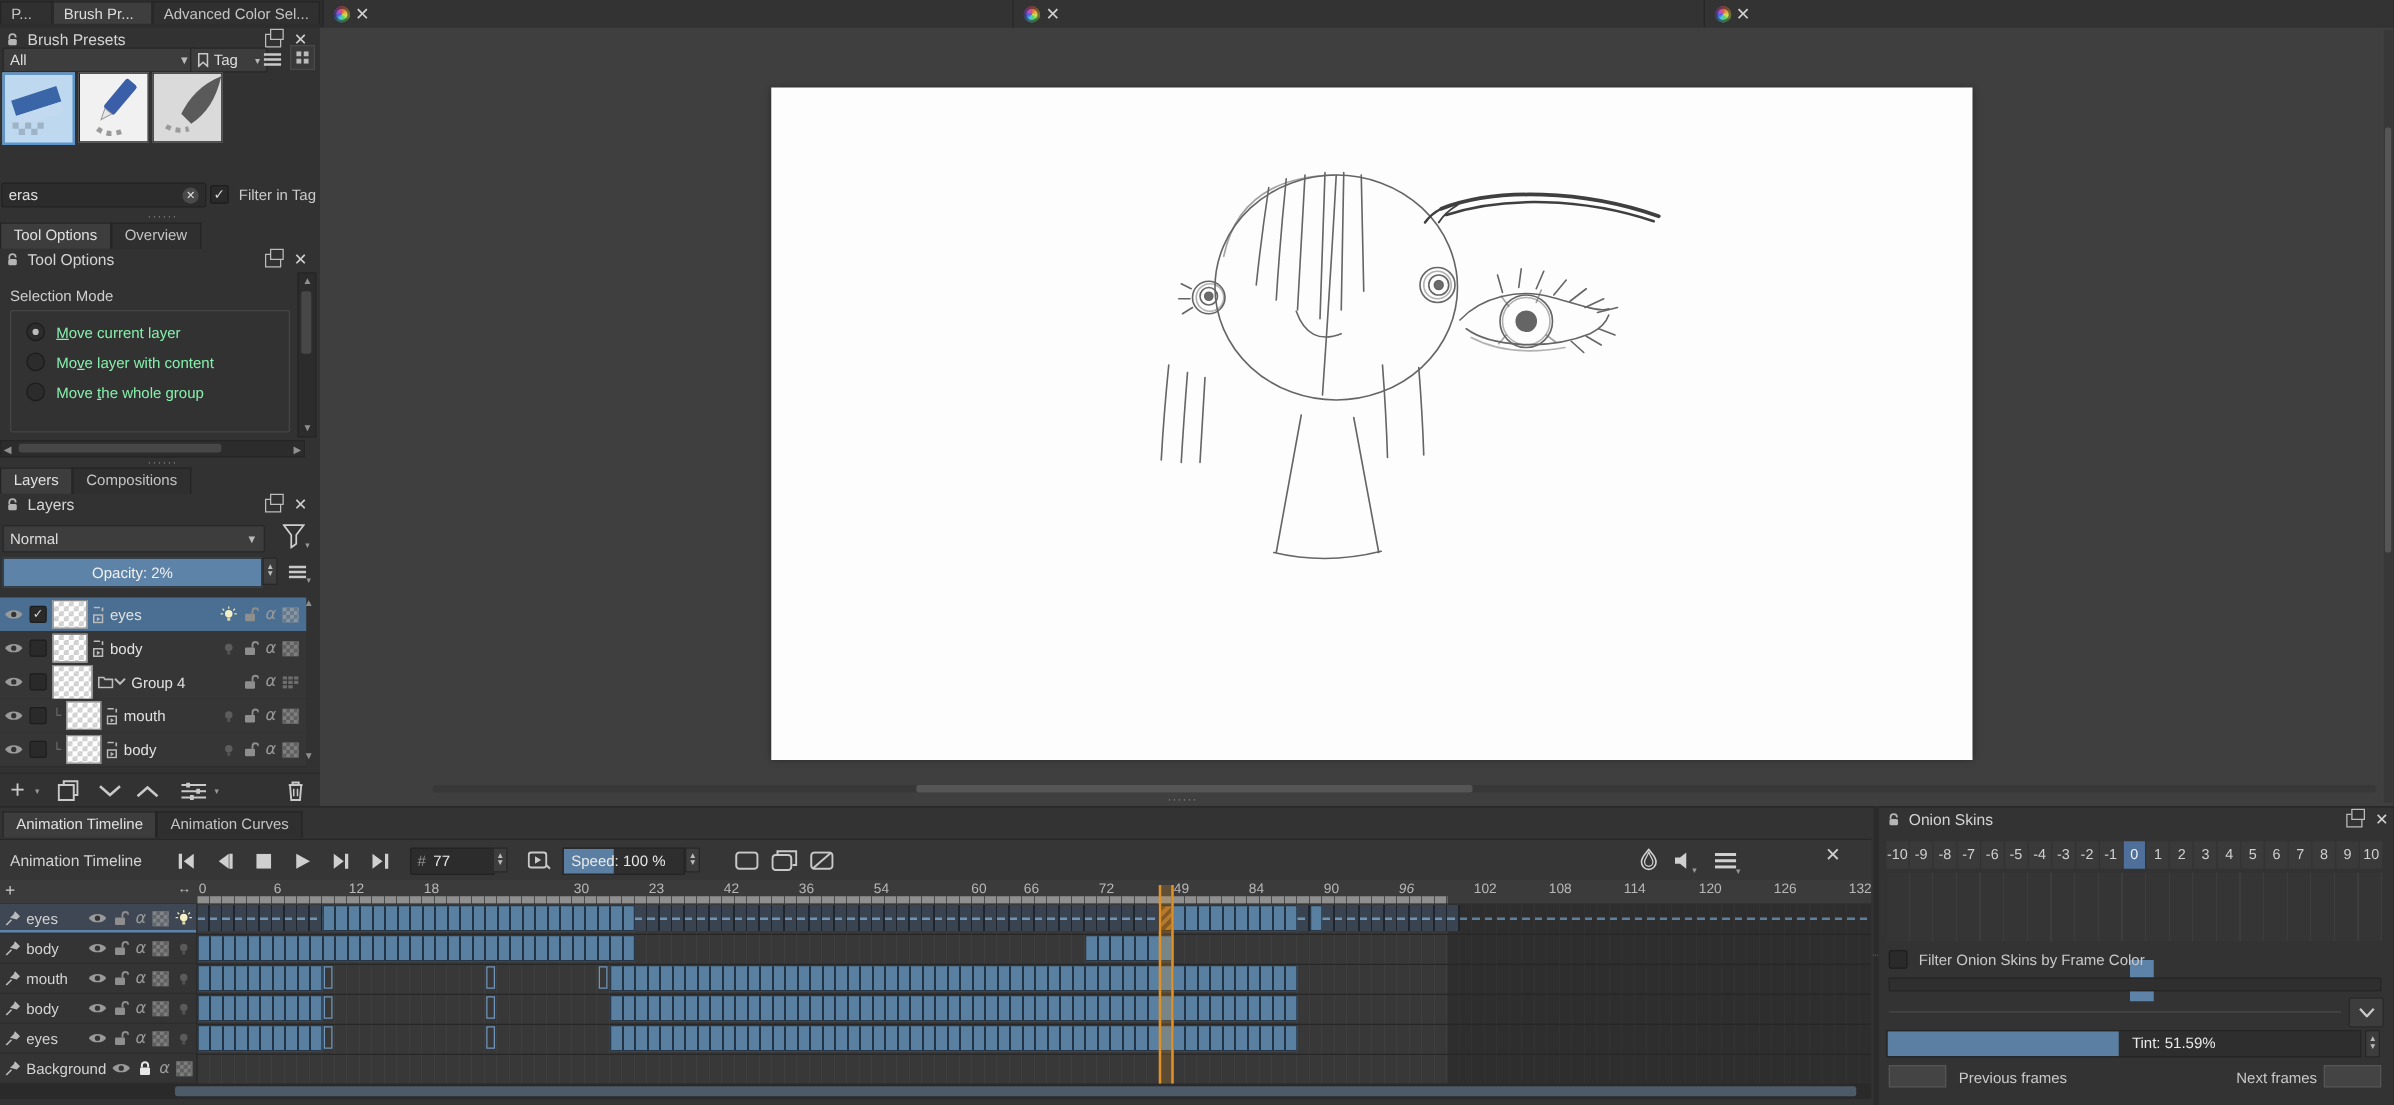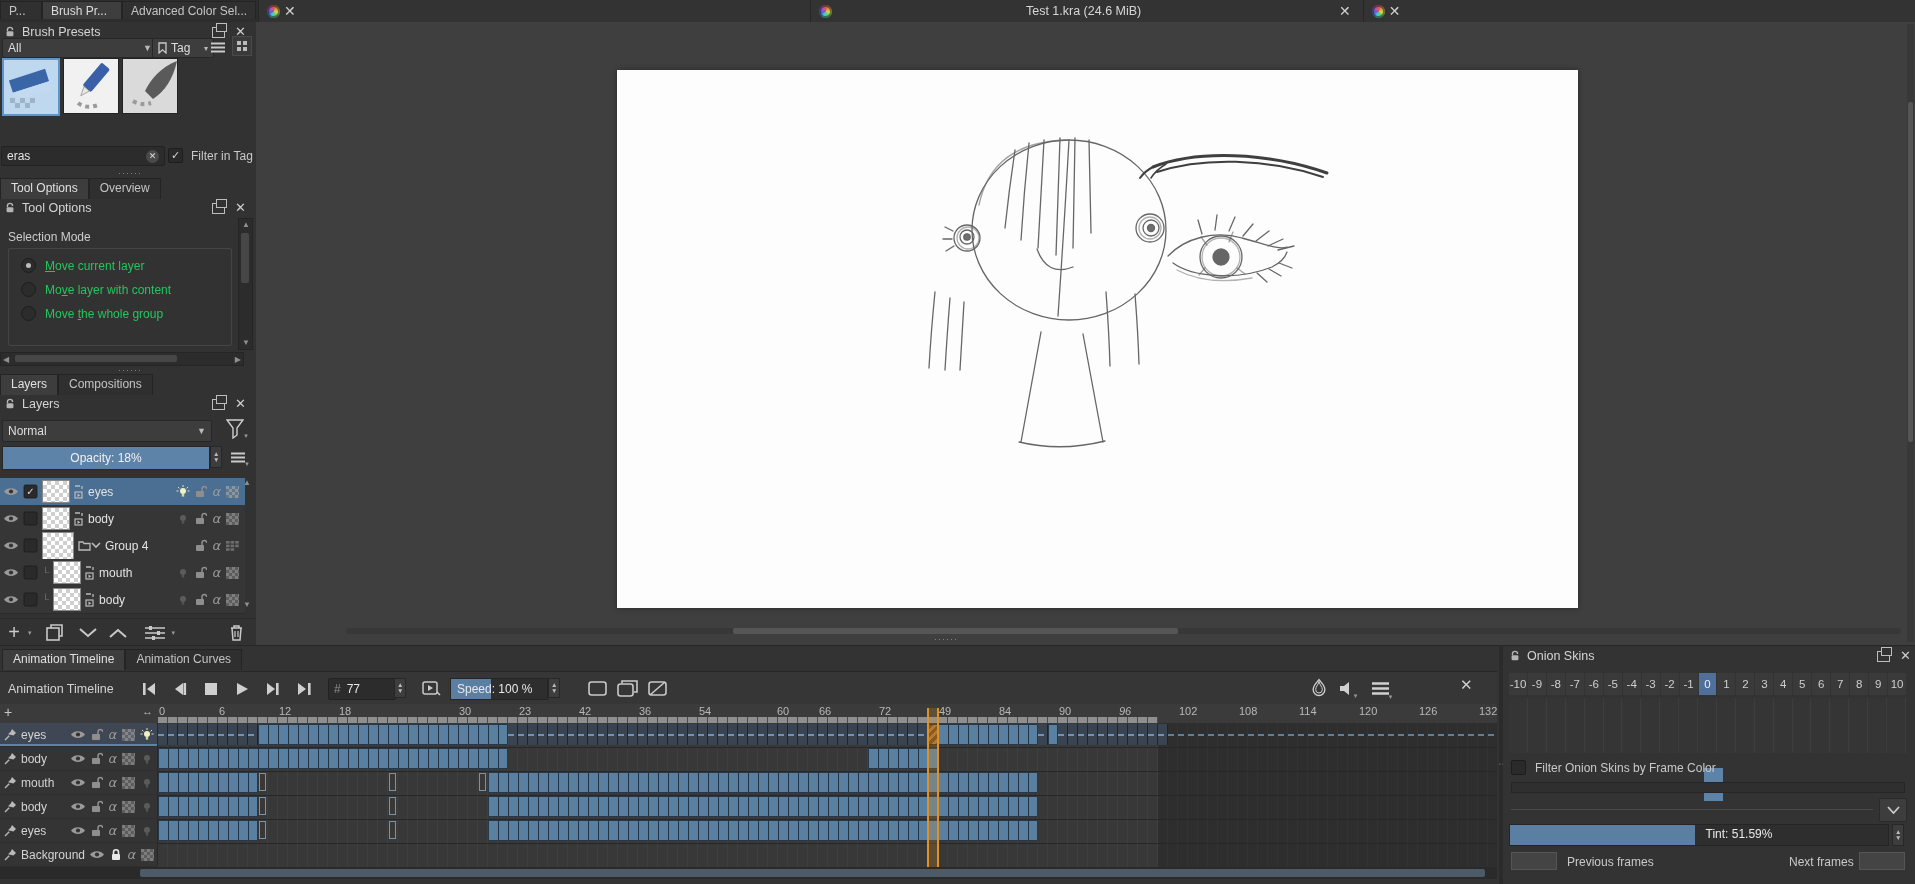--- a/index.html
+++ b/index.html
@@ -44,21 +44,21 @@
         font-size:6.5px;color:#bbb;line-height:6px;padding:0 2px;text-align:center;}
   
   #left-dock{position:absolute;left:0;top:22px;width:256px;height:623px;background:#323232;border-right:1px solid #262626;}
   .thumb48{width:54px;height:54px;border:1px solid #232323;background:#eee;flex:none;}
   .thumb48.sel{border:2px solid #5d94c9;background:#bed8ef;}
   #presets{position:absolute;left:2px;top:36px;display:flex;gap:3px;}
   .tabrow{position:absolute;display:flex;}
   .ttab{padding:2px 10px 0 10px;height:18px;background:#2f2f2f;border:1px solid #242424;border-bottom:none;color:#c3c3c3;font-size:12px;white-space:nowrap;}
   .ttab.active{background:#3d3d3d;color:#e0e0e0;}
   .groupbox{position:absolute;border:1px solid #454545;border-radius:2px;}
-  .radrow{display:flex;align-items:center;gap:9px;margin:9px 0 0 12px;font-size:12px;color:#22c55e;}
+  .radrow{display:flex;align-items:center;gap:9px;margin:9px 0 0 12px;font-size:12px;color:#86efac;}
   .scroll-v{position:absolute;width:13px;background:#2c2c2c;border:1px solid #252525;}
   .scroll-h{position:absolute;height:12px;background:#2c2c2c;border:1px solid #252525;}
   .sc-ar{position:absolute;color:#8f8f8f;font-size:8px;line-height:10px;}
   .sc-handle{position:absolute;background:#474747;border-radius:2px;}
   
   .lrow{position:absolute;left:0;width:242px;height:27px;display:flex;align-items:center;gap:4px;padding-left:3px;border-bottom:1px solid #2c2c2c;background:#363636;}
   .lrow.sel{background:#4a6f92;}
   .lname{font-size:12px;color:#e2e2e2;flex:1;white-space:nowrap;overflow:hidden;}
   .lthumb{width:26px;height:21px;border:1px solid #888;background-color:#fff;background-image:
       linear-gradient(45deg,#cfcfcf 25%,transparent 25%,transparent 75%,#cfcfcf 75%),
@@ -132,21 +132,20 @@
         <div class="dtab active" style="width: 80px; box-sizing: border-box;">Brush Pr...</div>
         <div class="dtab" style="width: 134px; box-sizing: border-box;">Advanced Color Sel...</div>
       </div>
     <div id="doc-tabs">
         <div class="doctab">
           <span class="kicon"></span>
           <span class="x">✕</span>
         </div>
         <div class="doctab">
           <span class="kicon"></span>
-          <span class="ttl">Test 1.kra (24.6 MiB)</span>
           <span class="x">✕</span>
         </div>
         <div class="doctab">
           <span class="kicon"></span>
           <span class="x">✕</span>
         </div>
       </div>
   </div>
 
   <div id="left-dock">
@@ -308,21 +307,21 @@
       <span class="arr">▼</span>
     </div>
     <div class="abs toolbtn" style="left:224px;top:394px;width:26px;height:26px;">
       <svg width="18" height="20" viewBox="0 0 18 20">
           <path d="M1 1h16l-6 8v7l-4 3v-10z" fill="none" stroke="#cfcfcf" stroke-width="1.4"></path>
         </svg>
       <span style="font-size:7px;color:#999;position:relative;top:7px;">▾</span>
     </div>
 
     <div class="abs" style="left:2px;top:424px;width:206px;height:22px;background:#5d84a8;border:1px solid #272727;display:flex;align-items:center;justify-content:center;">
-      <span style="color:#f0f0f0;">Opacity:  18%</span>
+      <span style="color:#f0f0f0;">Opacity:  2%</span>
     </div>
     <div class="spin abs" style="left:210px;top:424px;height:22px;box-sizing:border-box;">
         <span>▲</span>
         <span>▼</span>
       </div>
     <div class="abs toolbtn" style="left:228px;top:424px;width:24px;height:22px;">
       <svg width="14" height="11" viewBox="0 0 14 11">
           <path d="M0 1.5h14M0 5.5h14M0 9.5h14" stroke="#c9c9c9" stroke-width="2"></path>
         </svg>
       <span style="font-size:7px;color:#999;position:relative;top:7px;">▾</span>

